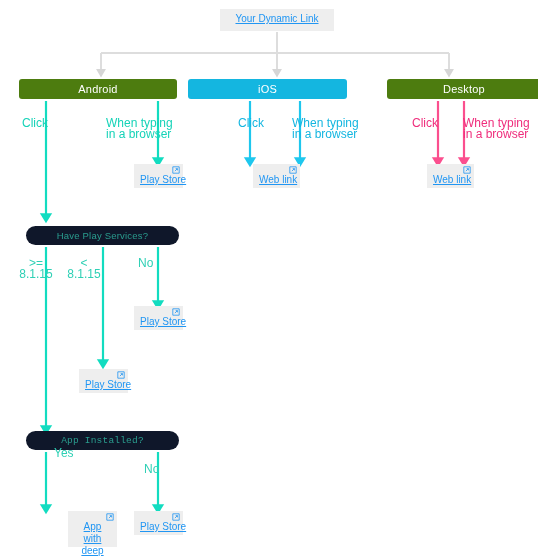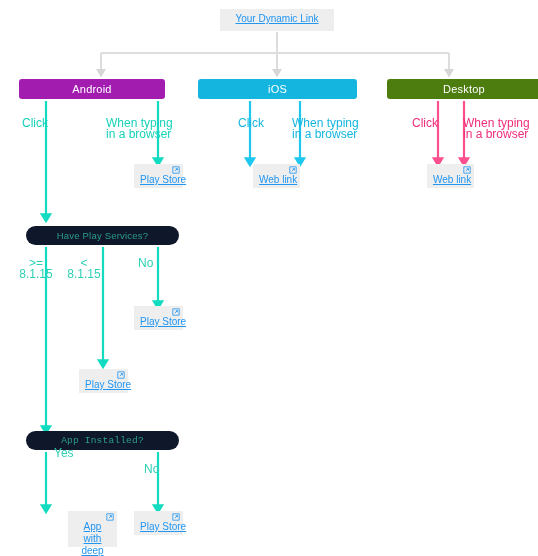--- a/index.html
+++ b/index.html
@@ -141,24 +141,24 @@
     <g stroke="#fb4f8e" stroke-width="2.2" fill="none">
       <path d="M438,101 L438,162" marker-end="url(#ah-pink)"></path>
       <path d="M464,101 L464,162" marker-end="url(#ah-pink)"></path>
     </g>
   </svg>
 
   <div class="link-box" style="left:220px; top:9px; width:114px; height:22px;">
     <span class="link-text">Your Dynamic Link</span>
   </div>
 
-  <div class="platform-bar" style="left:19px; top:79px; width:146px; background:#a21caf;">
+  <div class="platform-bar" style="left:19px; top:79px; width:158px; background:#4d7c0f;">
     <span>Android</span>
   </div>
-  <div class="platform-bar" style="left:198px; top:79px; width:159px; background:#14b6e0;">
+  <div class="platform-bar" style="left:188px; top:79px; width:159px; background:#14b6e0;">
     <span>iOS</span>
   </div>
   <div class="platform-bar" style="left:387px; top:79px; width:154px; background:#4d7c0f;">
     <span>Desktop</span>
   </div>
 
   <div class="edge-label lbl-teal" style="left:22px; top:118px;">Click</div>
   <div class="edge-label lbl-teal" style="left:106px; top:118px;">When typing
 in a browser</div>
 

